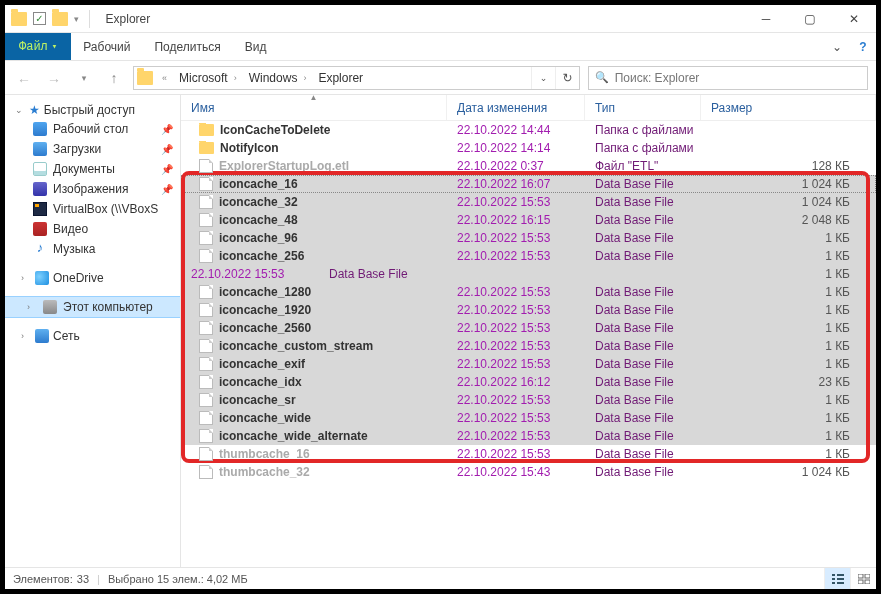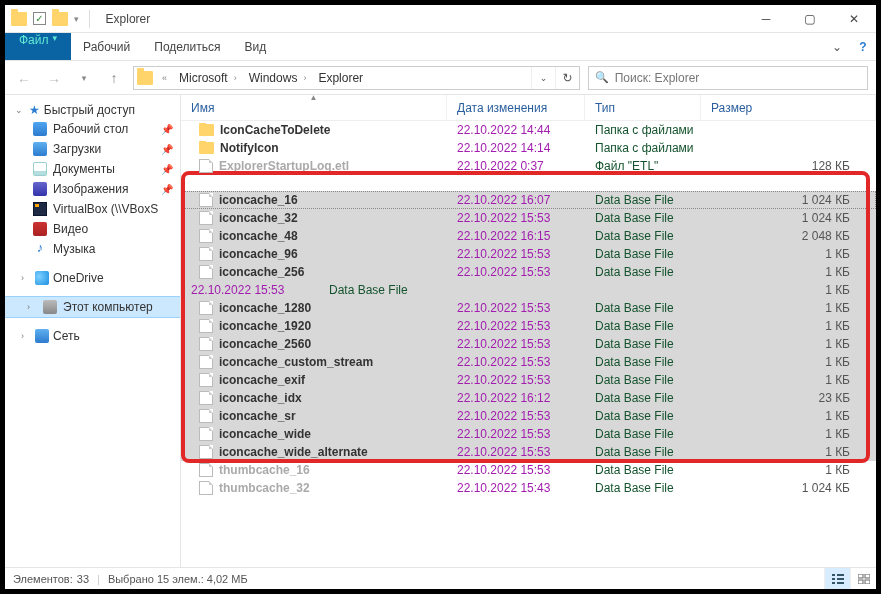--- a/index.html
+++ b/index.html
@@ -73,26 +73,27 @@
   .separator-line { width: 1px; height: 18px; background: #ddd; margin: 0 4px; }
   
   .ribbon {
     height: 28px;
     display: flex;
     align-items: stretch;
     border-bottom: 1px solid #e5e5e5;
   }
   .file-tab {
     background: #0a64a4;
-    color: #5eead4;
+    color: #bef264;
     padding: 0 14px;
     display: flex;
-    align-items: flex-start;
+    align-items: center;
     gap: 4px;
     font-size: 12px;
+    font-family: Liberation Mono, monospace;
   }
   .rtab {
     padding: 0 12px;
     display: flex;
     align-items: center;
     color: #444;
   }
   .ribbon .fill { flex: 1; }
   .ribbon .collapse-caret, .ribbon .help {
     width: 26px;
@@ -272,21 +273,21 @@
   .c-name {
     width: 266px;
     padding-left: 18px;
     display: flex;
     align-items: center;
     gap: 6px;
     overflow: hidden;
     font-weight: bold;
   }
   .c-date { width: 138px; padding-left: 10px; color: #a21caf; }
-  .c-type { width: 116px; padding-left: 10px; color: #14532d; }
+  .c-type { width: 116px; padding-left: 10px; color: #701a75; }
   .c-size { flex:1; text-align: right; padding-right: 26px; color: #555; }
   .fic {
     width: 14px; height: 14px;
     border: 1px solid #bbb;
     background: #fff;
     position: relative;
     flex-shrink: 0;
   }
   .fic::after {
     content: "";
@@ -304,21 +305,20 @@
   }
   .folder-ic::before {
     content:"";
     position:absolute; top:-3px; left:0;
     width:7px; height:3px; background:#ffd56b;
     border-radius:1px 1px 0 0;
   }
   .dotted {
     outline: 1px dotted #888;
     outline-offset: -1px;
-    margin-top: 16px;
   }
   .redbox {
     position: absolute;
     border: 4px solid #e22727;
     border-radius: 8px;
     pointer-events: none;
     left: 0;
     right: 6px;
   }
   

